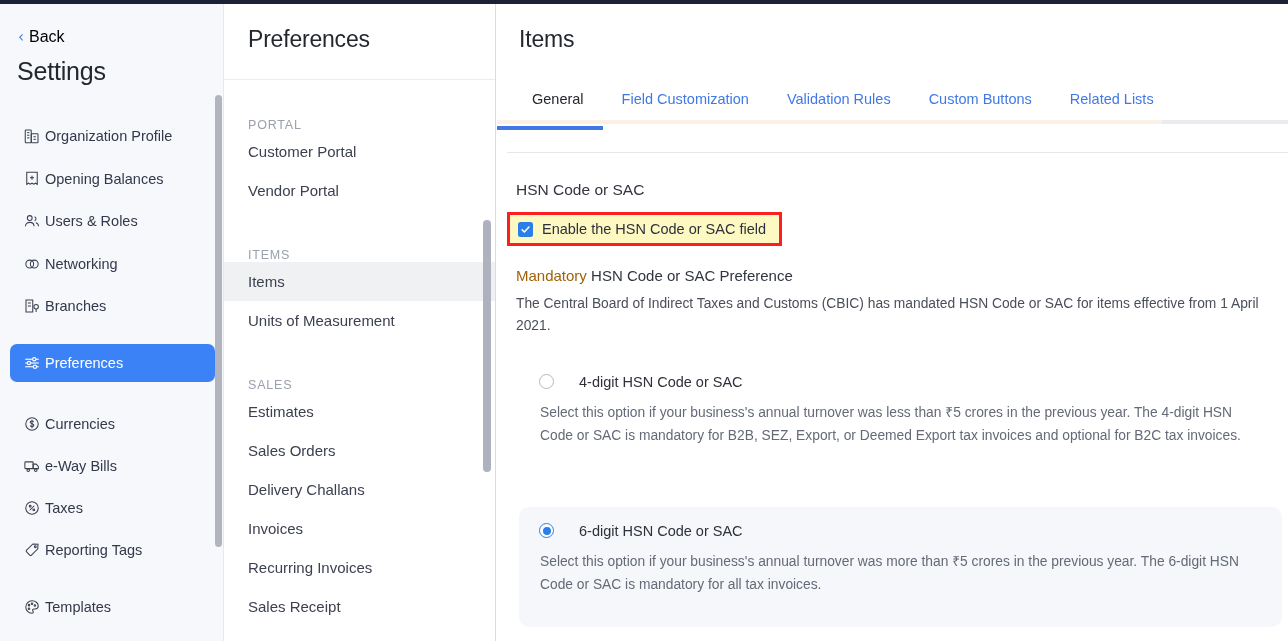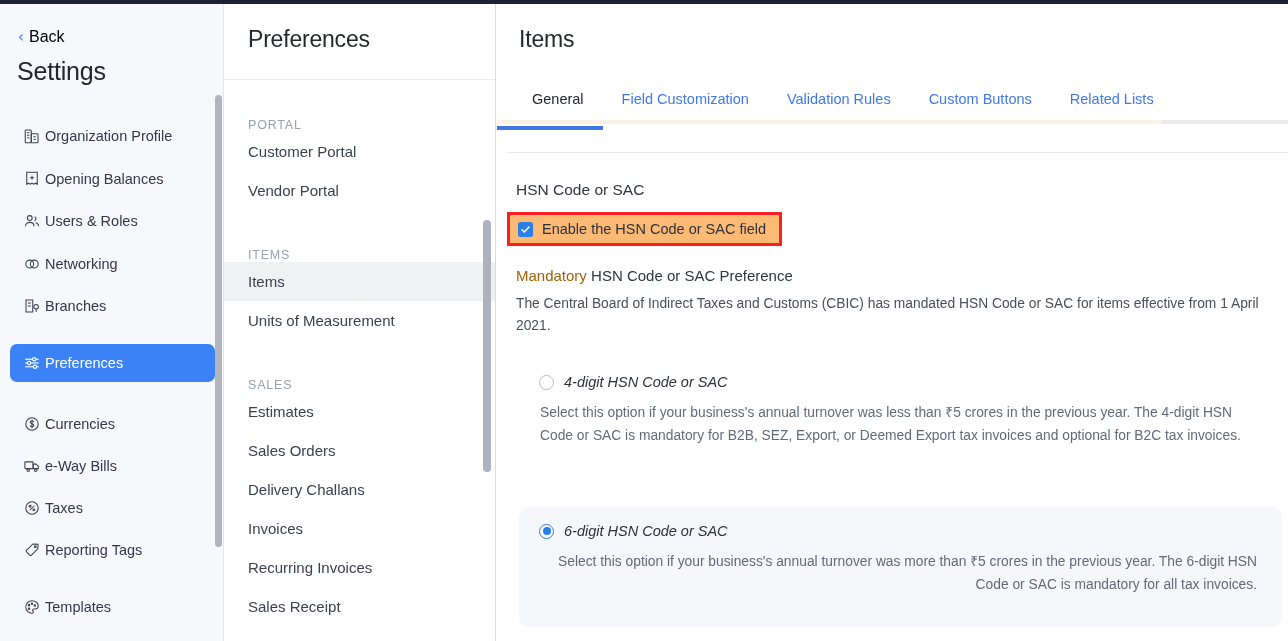--- a/index.html
+++ b/index.html
@@ -149,21 +149,21 @@
   #hsn-heading {
     position: absolute; top: 177px; left: 19px;
     font-size: 15.5px; color: #31353f;
   }
 
   
   #checkbox-highlight {
     position: absolute; top: 208px; left: 10px;
     width: 275px; height: 34px;
     border: 3px solid #fc1f1f;
-    background: #fdba74;
+    background: #fef9c3;
   }
   #enable-row {
     position: absolute; top: 0; left: 0;
     width: 100%; height: 100%;
     display: flex; align-items: center; gap: 9px;
     padding-left: 8px;
     cursor: pointer;
   }
   #enable-checkbox {
     width: 15px; height: 15px; flex: 0 0 15px;
@@ -194,23 +194,22 @@
   }
   
   #opt6 {
     position: absolute; top: 503px; left: 22px;
     width: 763px; height: 120px;
     background: #f5f7fa;
     border-radius: 10px;
     padding: 16px 20px 0 20px;
   }
   .opt-head {
-    display: flex; align-items: center; gap: 10px;
-    cursor: pointer;
-    font-style: italic;
+    display: flex; align-items: flex-start; gap: 25px;
+    cursor: pointer;
   }
   .radio {
     width: 15px; height: 15px; flex: 0 0 15px;
     border-radius: 50%;
     border: 1px solid #b5bac4;
     background: #ffffff;
     display: flex; align-items: center; justify-content: center;
     cursor: pointer;
   }
   .radio.checked {
@@ -220,21 +219,21 @@
   .radio.checked::after {
     content: ""; width: 8px; height: 8px;
     border-radius: 50%; background: #2a7fe8;
   }
   .opt-label { font-size: 14.5px; color: #2d3139; }
   .opt-desc {
     margin-top: 11px; margin-left: 1px;
     font-size: 13.8px; color: #646a77; line-height: 23px;
   }
   #opt4 .opt-desc { width: 717px; }
-  #opt6 .opt-desc { width: 717px; text-align: right; }
+  #opt6 .opt-desc { width: 717px; }
 </style>
 </head>
 <body>
 
 <div id="topbar"></div>
 
 <div id="sidebar">
 
   <div id="back-row">
     <span id="back-chevron">‹</span>

